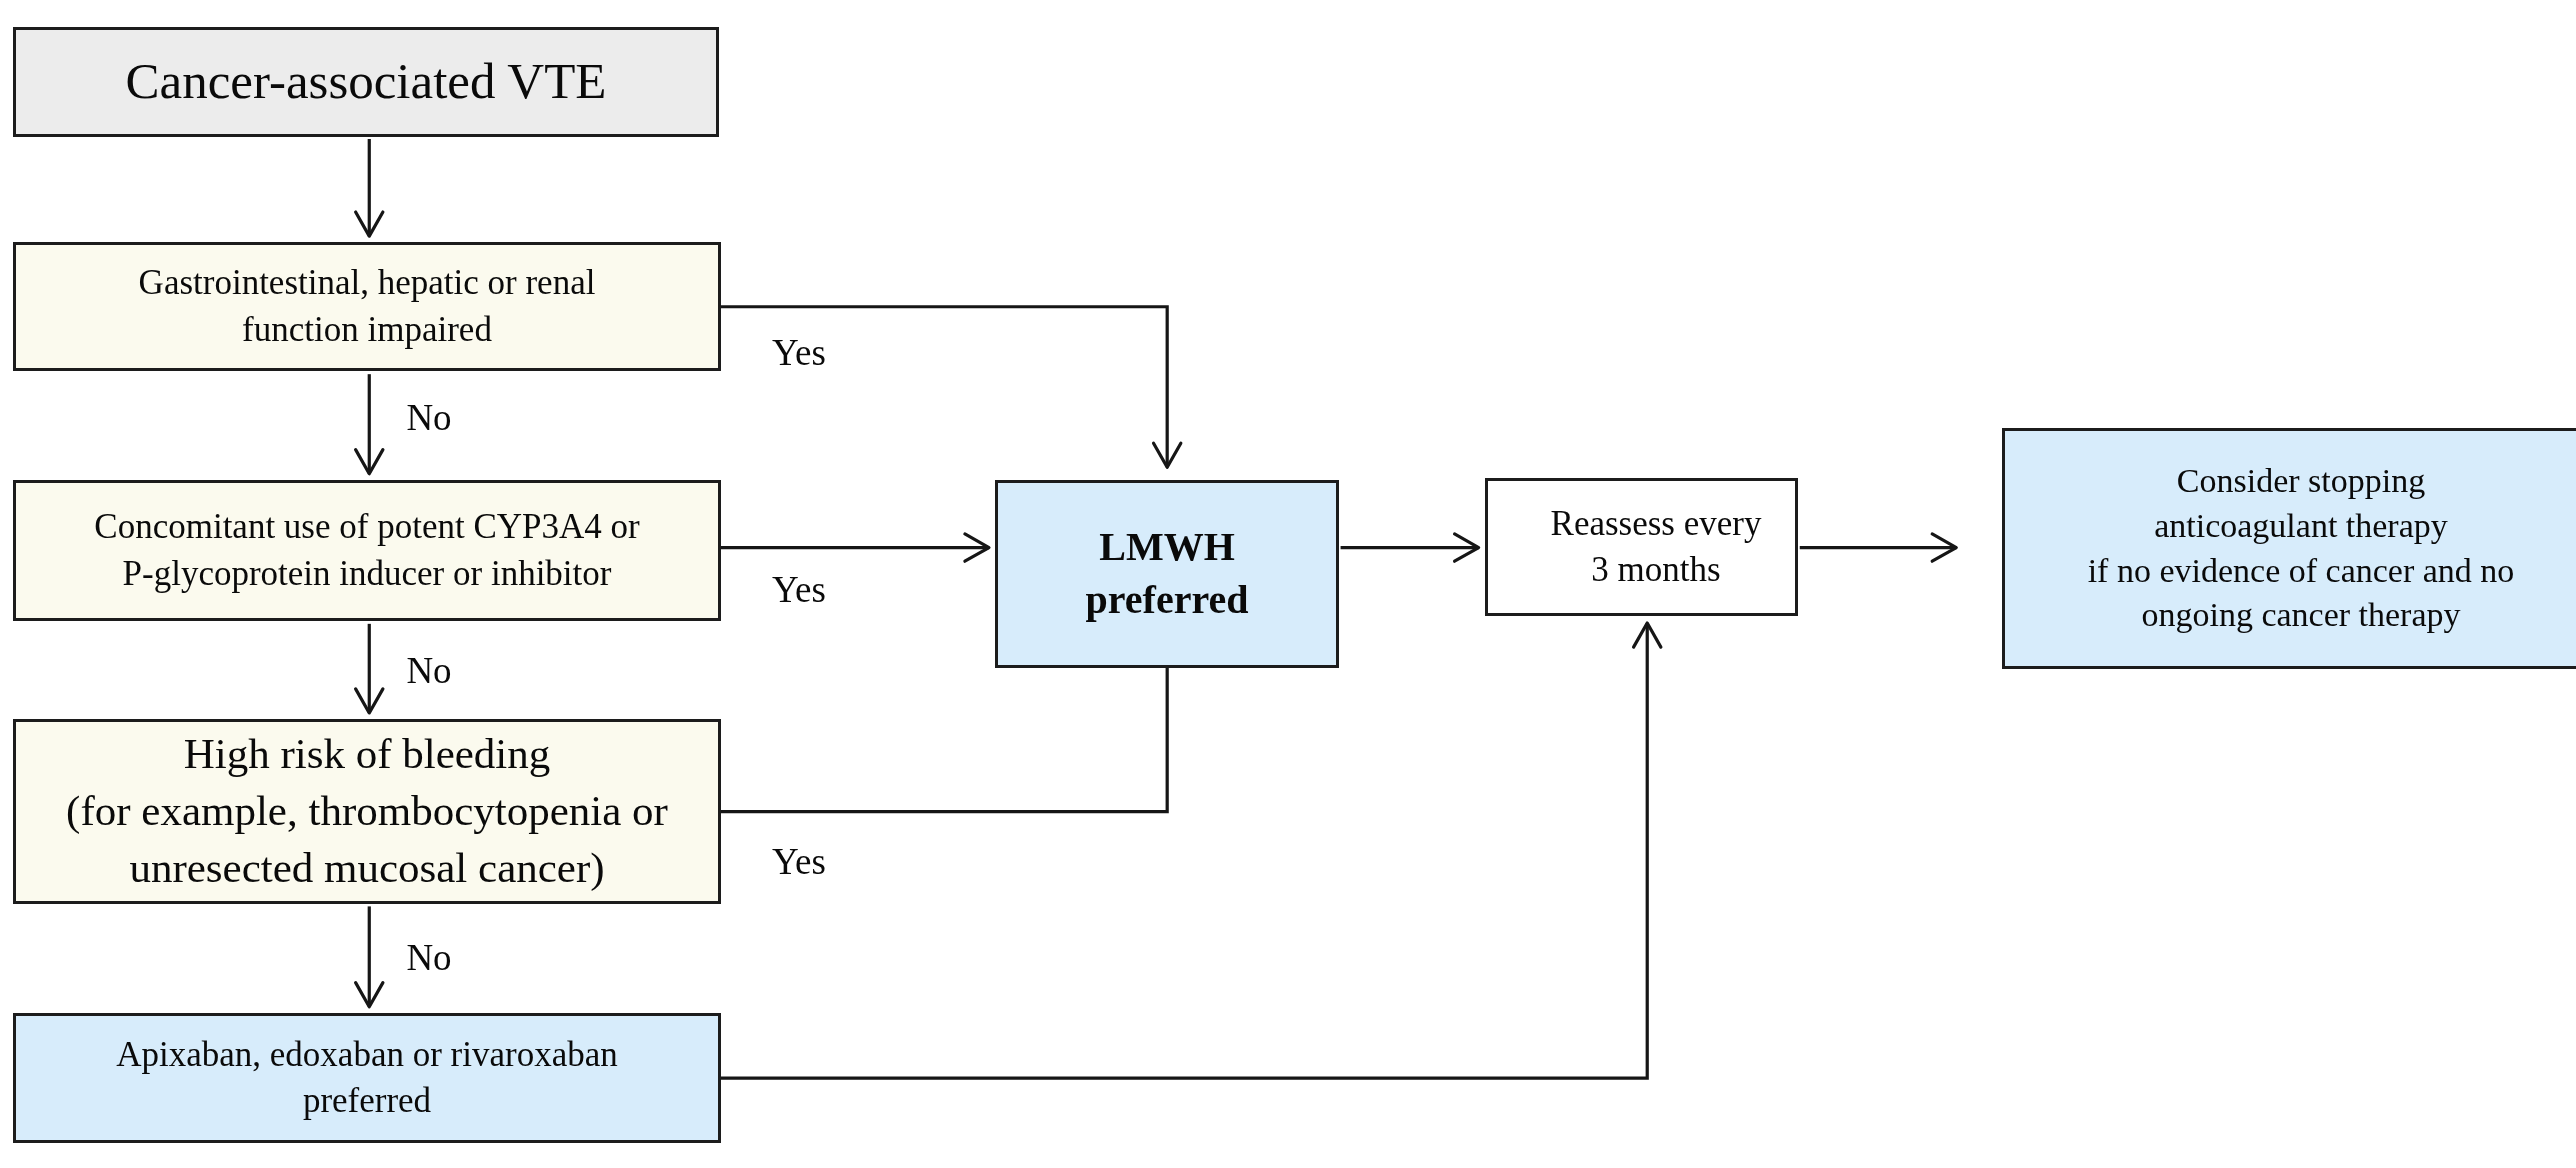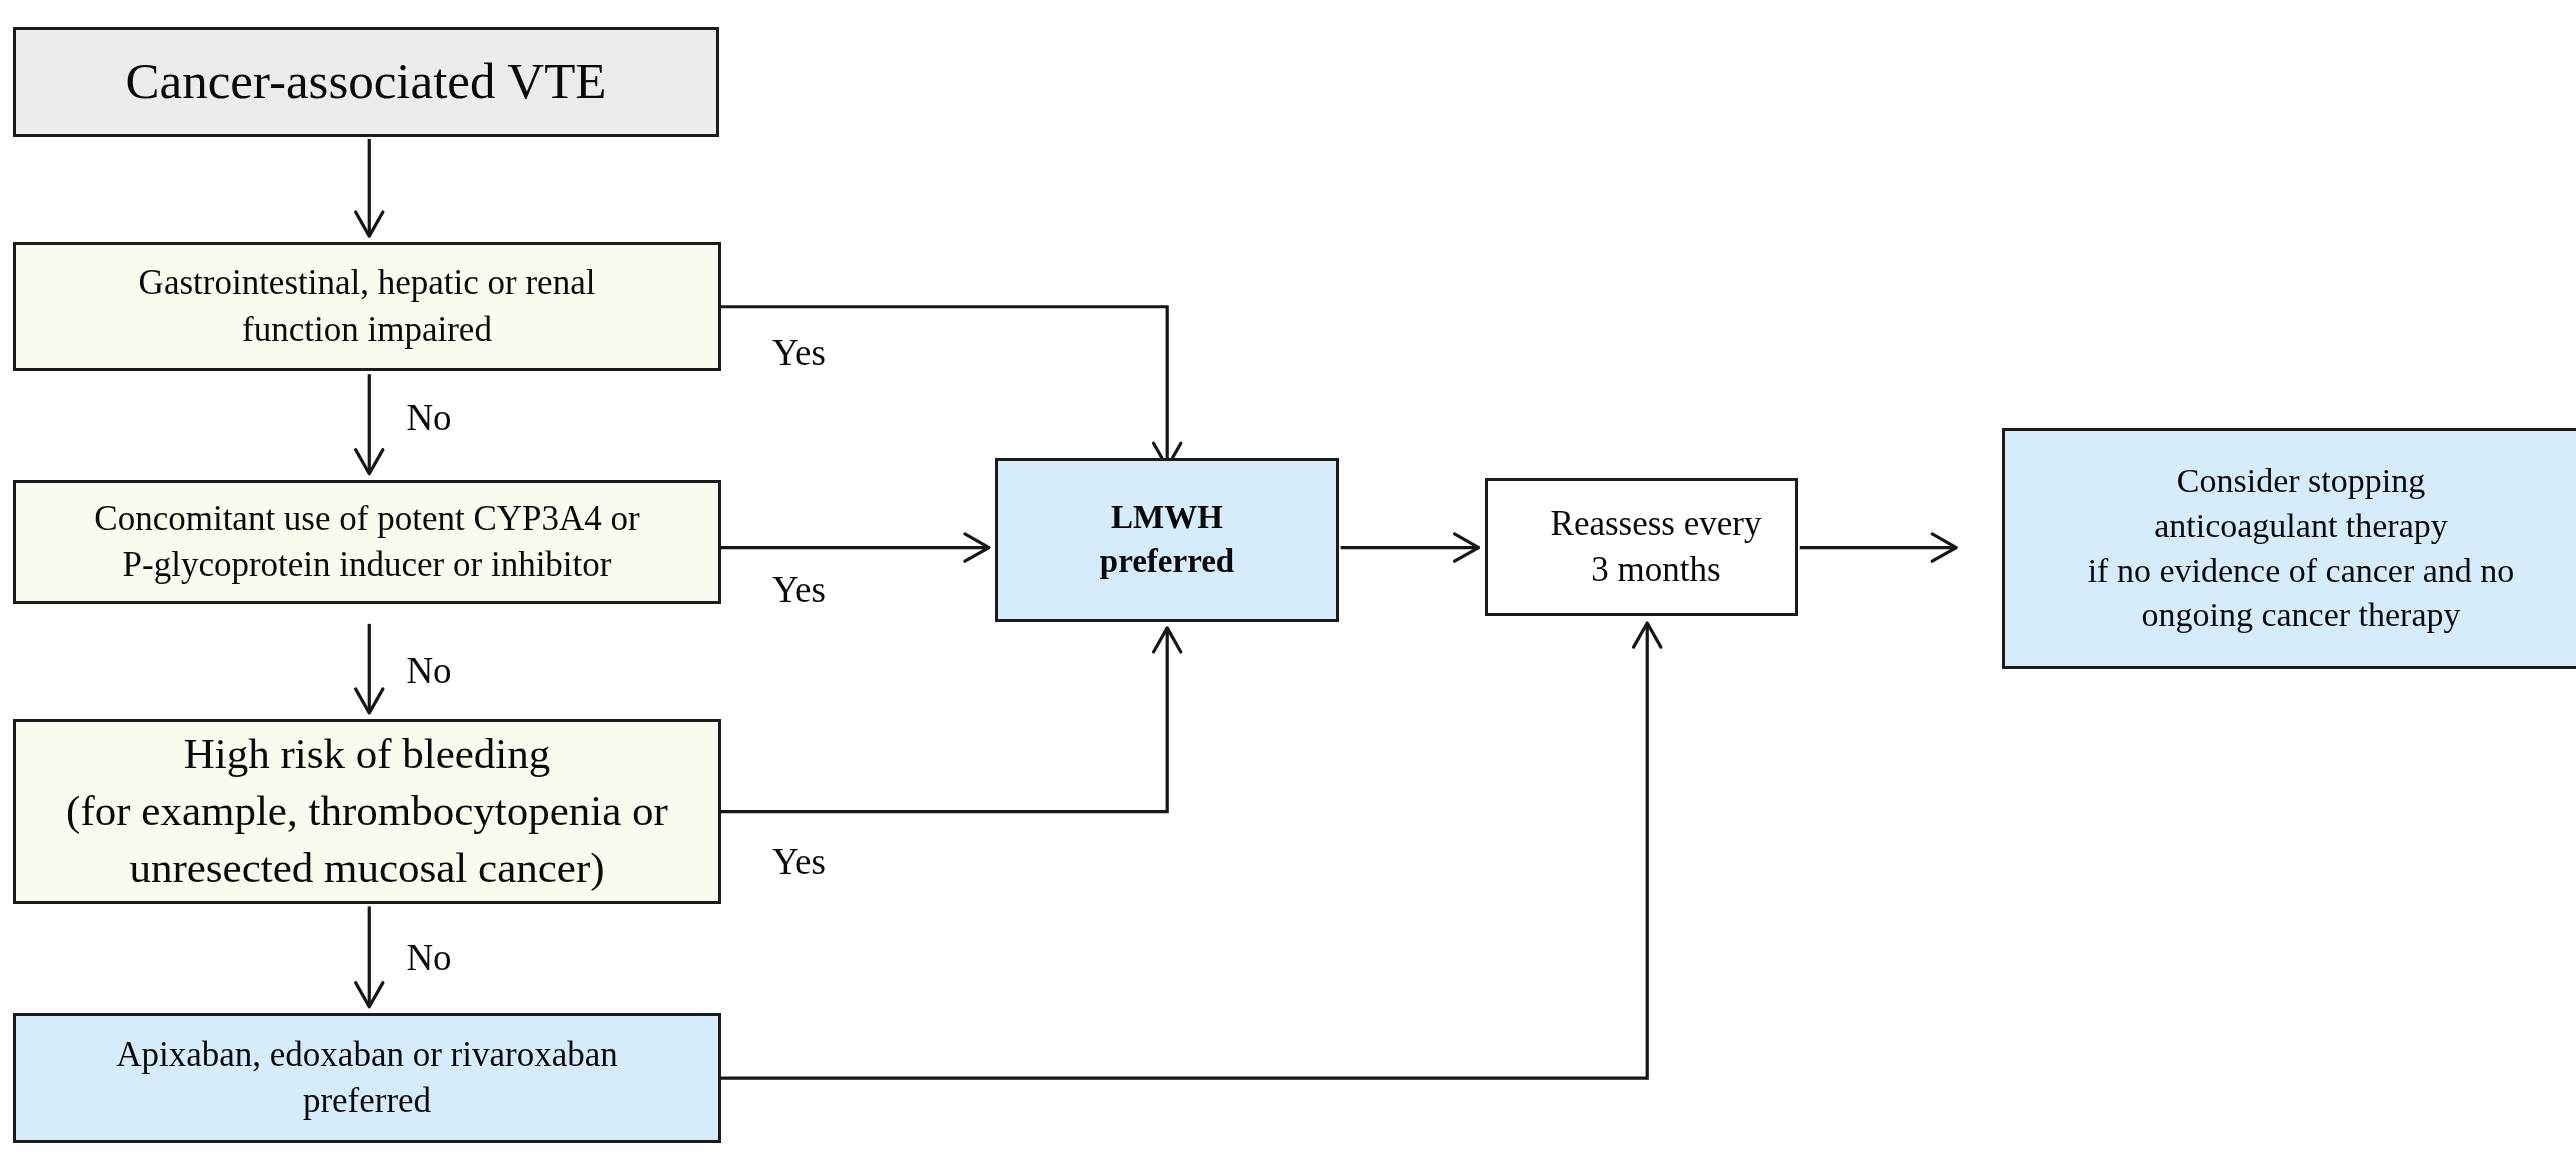--- a/index.html
+++ b/index.html
@@ -34,24 +34,24 @@
     text-align: center;
   }
   .node-text {
     white-space: pre-line;
     line-height: 1.32;
     padding: 0 11.2px;
   }
   
   #n-start    { left: 13px;   top: 26.5px;   width: 706px; height: 110px; background: var(--gray, #ececec); font-size: 51px; }
   #n-gi       { left: 13px;   top: 242px;  width: 708px; height: 129px; background: var(--cream, #fbfaee); font-size: 35px; }
-  #n-cyp      { left: 13px;   top: 480px;  width: 708px; height: 124px; background: var(--cream, #fbfaee); font-size: 35px; }
+  #n-cyp      { left: 13px;   top: 480px;  width: 708px; height: 141px; background: var(--cream, #fbfaee); font-size: 35px; }
   #n-bleed    { left: 13px;   top: 719px;  width: 708px; height: 185px; background: var(--cream, #fbfaee); font-size: 43px; }
   #n-doac     { left: 13px;   top: 1013px; width: 708px; height: 130px; background: var(--blue, #d7ecfb);  font-size: 35px; font-weight: normal; }
-  #n-lmwh     { left: 995px; top: 458px;  width: 344px; height: 164px; background: var(--blue, #d7ecfb);  font-size: 33px; font-weight: bold; }
+  #n-lmwh     { left: 995px; top: 480px;  width: 344px; height: 188px; background: var(--blue, #d7ecfb);  font-size: 40px; font-weight: bold; }
   #n-reassess { left: 1485px; top: 478px;  width: 313px; height: 138px; background: #ffffff;               font-size: 35px; padding-left: 29px; }
   #n-stop     { left: 1963px; top: 428px;  width: 598px; height: 241px; background: var(--blue, #d7ecfb);  font-size: 34px; margin-left: 39px; }
   
   .edge-label {
     position: absolute;
     transform: translate(-50%, -50%);
     font-size: 37px;
     line-height: 1;
   }
   #lbl-gi-yes    { left: 799px; top: 352px;  }

